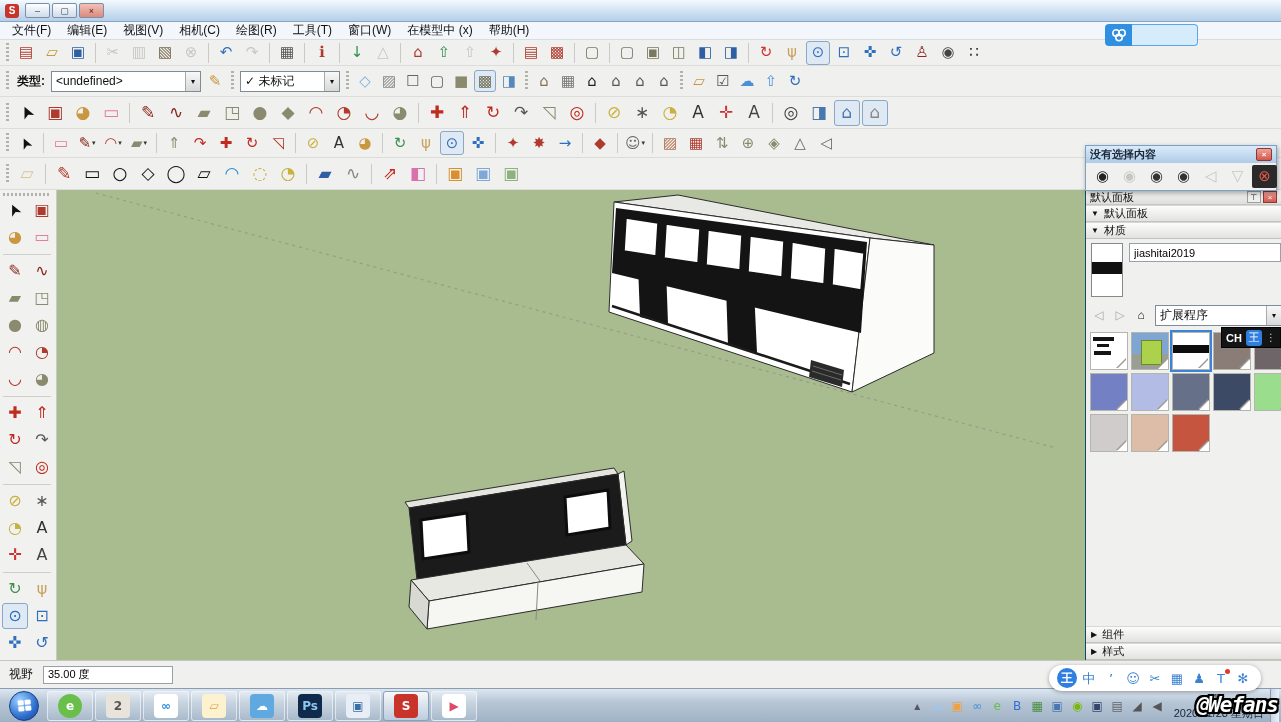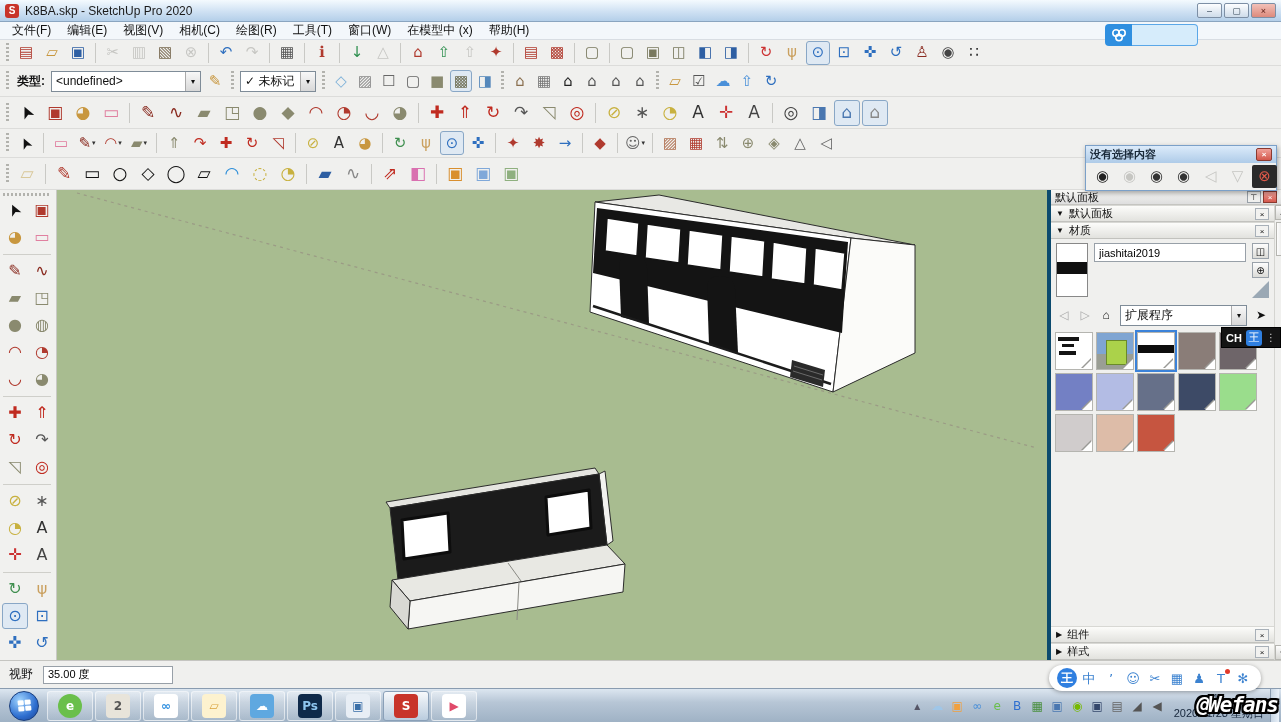--- a/index.html
+++ b/index.html
@@ -41,21 +41,21 @@
   .main{display:flex;height:470px}
   .lefttools{width:57px;background:#f1f1ef;border-right:1px solid #c9c9c5;display:flex;flex-wrap:wrap;align-content:flex-start;padding:2px 1px}
   .lefttools .tbtn{width:26px;height:26px;margin:0 0 1px 1px}
   .lefttools .glyph{font-size:16px}
   .lefttools .tsep{width:48px;height:1px;background:#cfcfca;margin:3px 2px}
   .lefttools .tgrip{width:48px;height:3px;margin:1px 2px;background:repeating-linear-gradient(90deg,#b2b2ad 0 2px,transparent 2px 4px)}
   .viewport{flex:1;position:relative;background:#a8bc90;min-width:0}
   .viewport svg{position:absolute;inset:0}
 
   
-  .tray{width:234px;background:#f0f0ee;border-left:4px solid #0c4a6e;display:flex;flex-direction:column}
+  .tray{width:196px;background:#f0f0ee;border-left:1px solid #0c4a6e;display:flex;flex-direction:column}
   .panel-title{height:15px;background:linear-gradient(#f7f7f5,#dedede);border-bottom:1px solid #c5c5c1;display:flex;align-items:center;font-size:11px;padding:0 4px}
   .pt-label{flex:1}
   .pt-btn{width:14px;height:12px;border:1px solid #98a0a8;background:#f0f0ee;font-size:8px;display:flex;align-items:center;justify-content:center;margin-left:2px}
   .pt-btn.red{background:linear-gradient(#f0a098,#d4584c);color:#fff;border-color:#8a3a30}
   .tray-row{flex:1;display:flex;min-height:0}
   .tray-content{width:223px;display:flex;flex-direction:column}
   .sec-hdr{height:17px;background:linear-gradient(#fcfcfa,#e2e2de);border-top:1px solid #d8d8d4;border-bottom:1px solid #c2c2be;display:flex;align-items:center;font-size:11px;padding:0 5px;gap:5px;flex:none}
   .sec-arrow{font-size:8px}
   .sec-label{flex:1}
   .sec-close{width:14px;height:12px;border:1px solid #a8b0b8;background:#f2f2f0;font-size:8px;text-align:center;line-height:11px}
@@ -122,21 +122,20 @@
   .ime .tbtn{width:20px;height:20px;margin:0}
   .ime .glyph{font-size:13px;color:#3b82d0}
   .ime-logo{background:#2f7fe0;border-radius:50%}
   .ime-logo .glyph{color:#fff;font-weight:bold;font-size:12px}
 </style>
 </head>
 <body>
 
 <div class="titlebar">
   <span class="tb-icon">S</span>
-  <span class="tb-title">K8BA.skp - SketchUp Pro 2020</span>
   <span class="winbtns">
     <span class="winbtn">–</span>
     <span class="winbtn">▢</span>
     <span class="winbtn close">×</span>
   </span>
 </div>
 
 <div class="menubar">
     <span class="mitem">文件(F)</span>
     <span class="mitem">编辑(E)</span>
@@ -268,21 +267,21 @@
     <span class="tgrip"></span>
     <span class="tlbl">类型:</span>
     <span class="tselect" style="width: 150px;">
       <span class="selval">&lt;undefined&gt;</span>
       <span class="selarrow">▾</span>
     </span>
     <span class="tbtn">
       <span class="glyph" style="color: rgb(200, 151, 63);">✎</span>
     </span>
     <span class="tgrip"></span>
-    <span class="tselect" style="width: 76px;">
+    <span class="tselect" style="width: 100px;">
       <span class="selval">✓ 未标记</span>
       <span class="selarrow">▾</span>
     </span>
     <span class="tgrip"></span>
     <span class="tbtn">
       <span class="glyph" style="color: rgb(127, 178, 217);">◇</span>
     </span>
     <span class="tbtn">
       <span class="glyph" style="color: rgb(136, 136, 136);">▨</span>
     </span>

